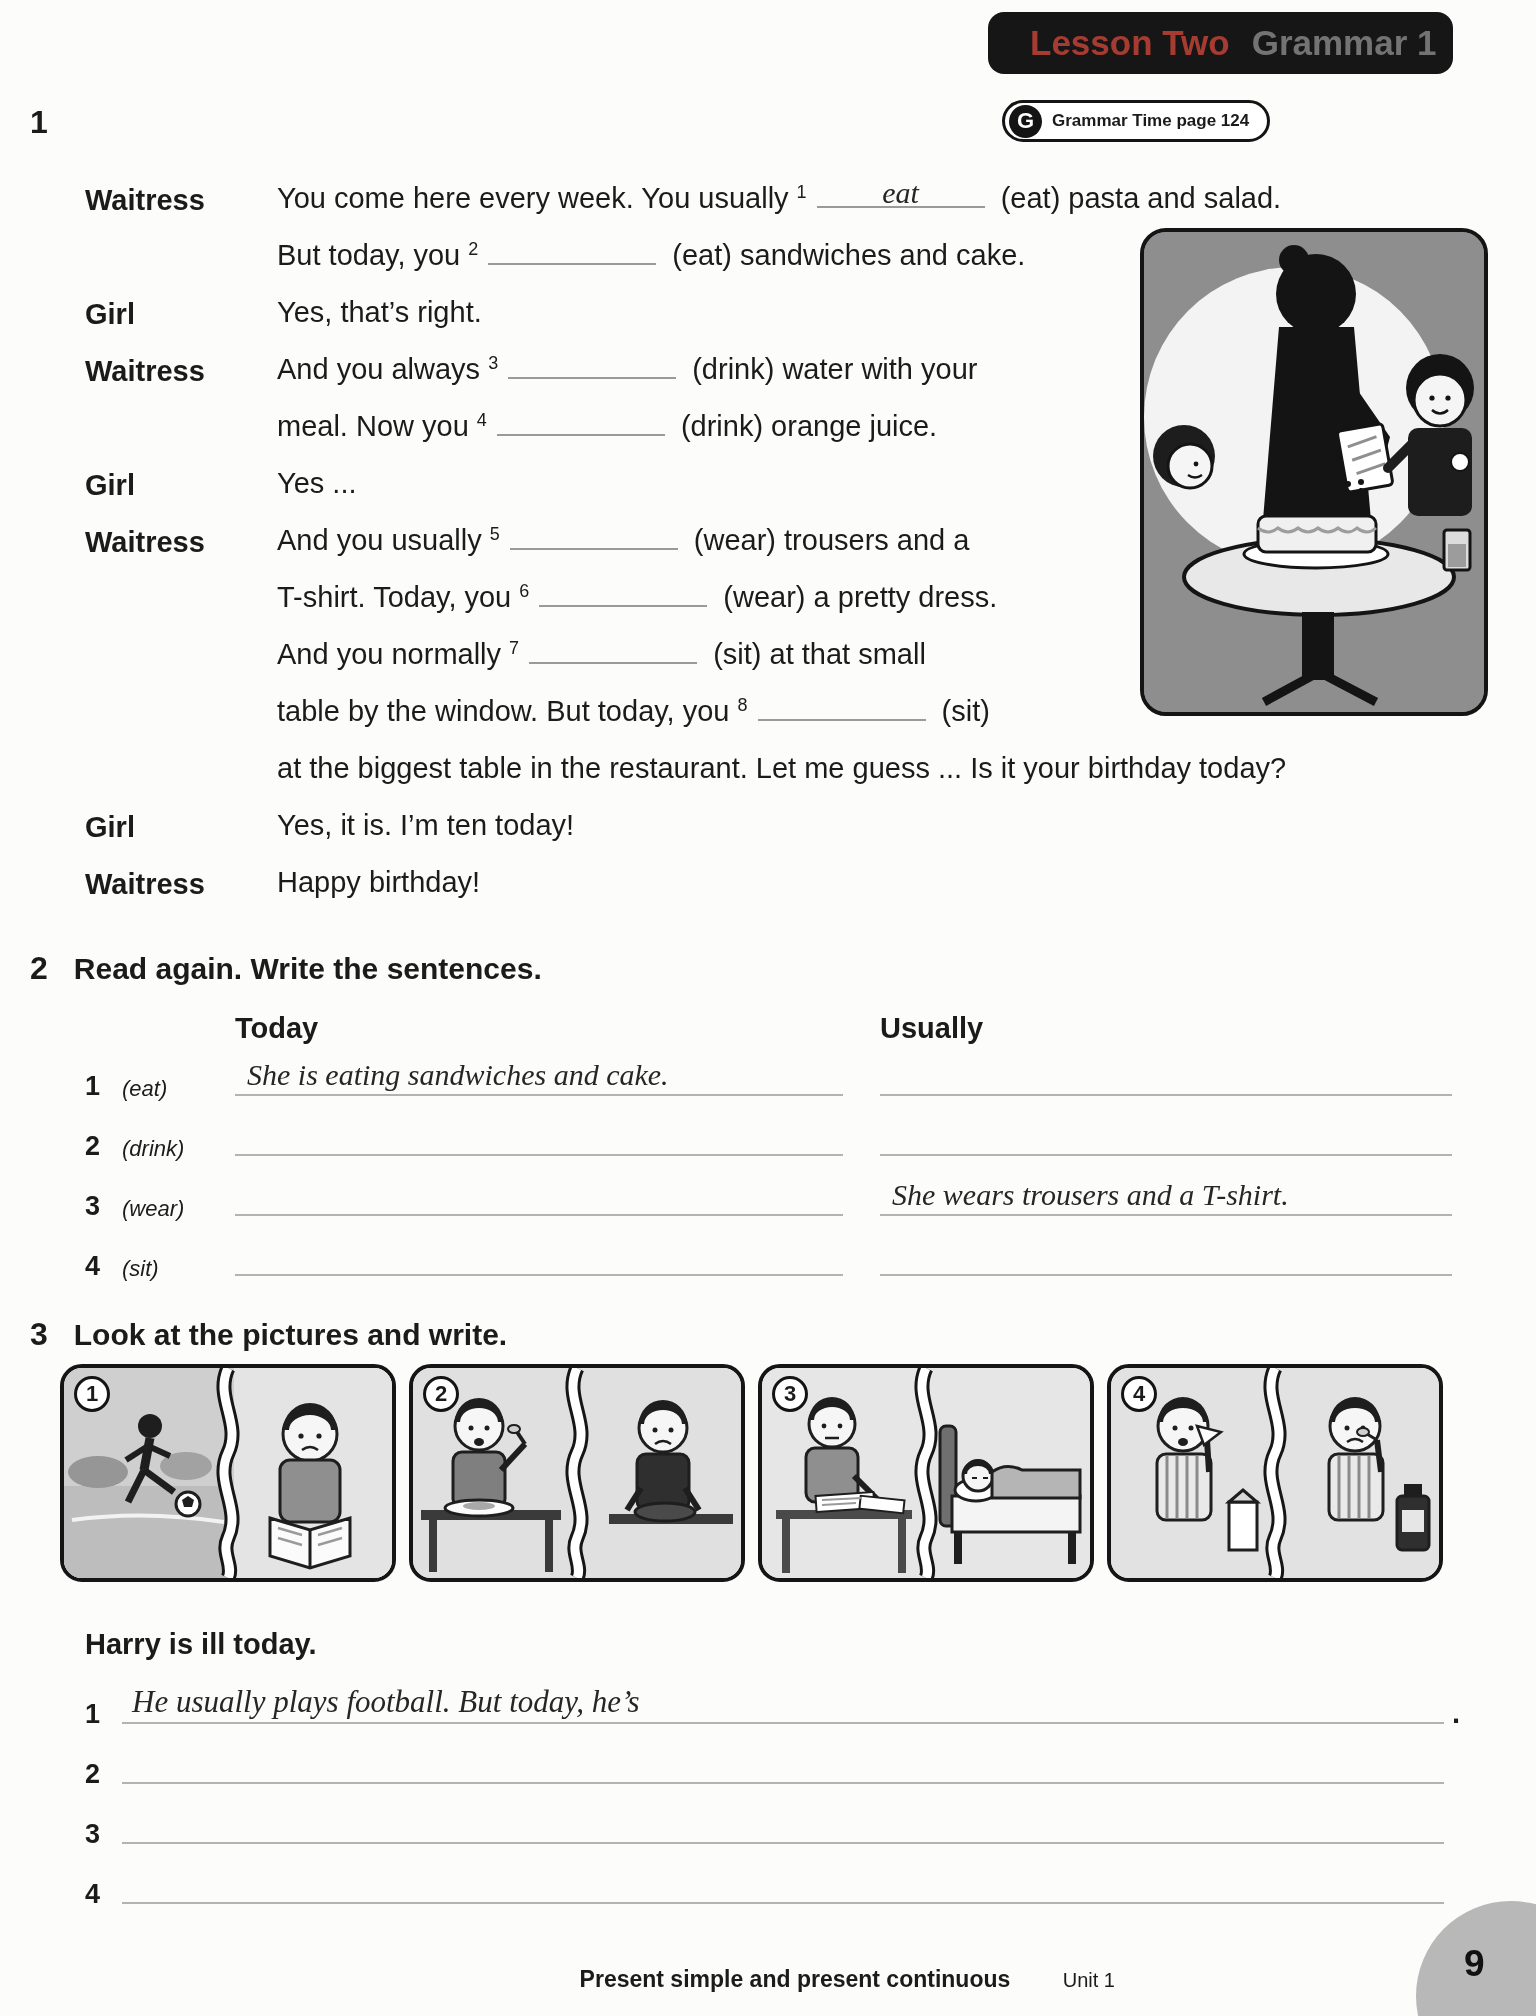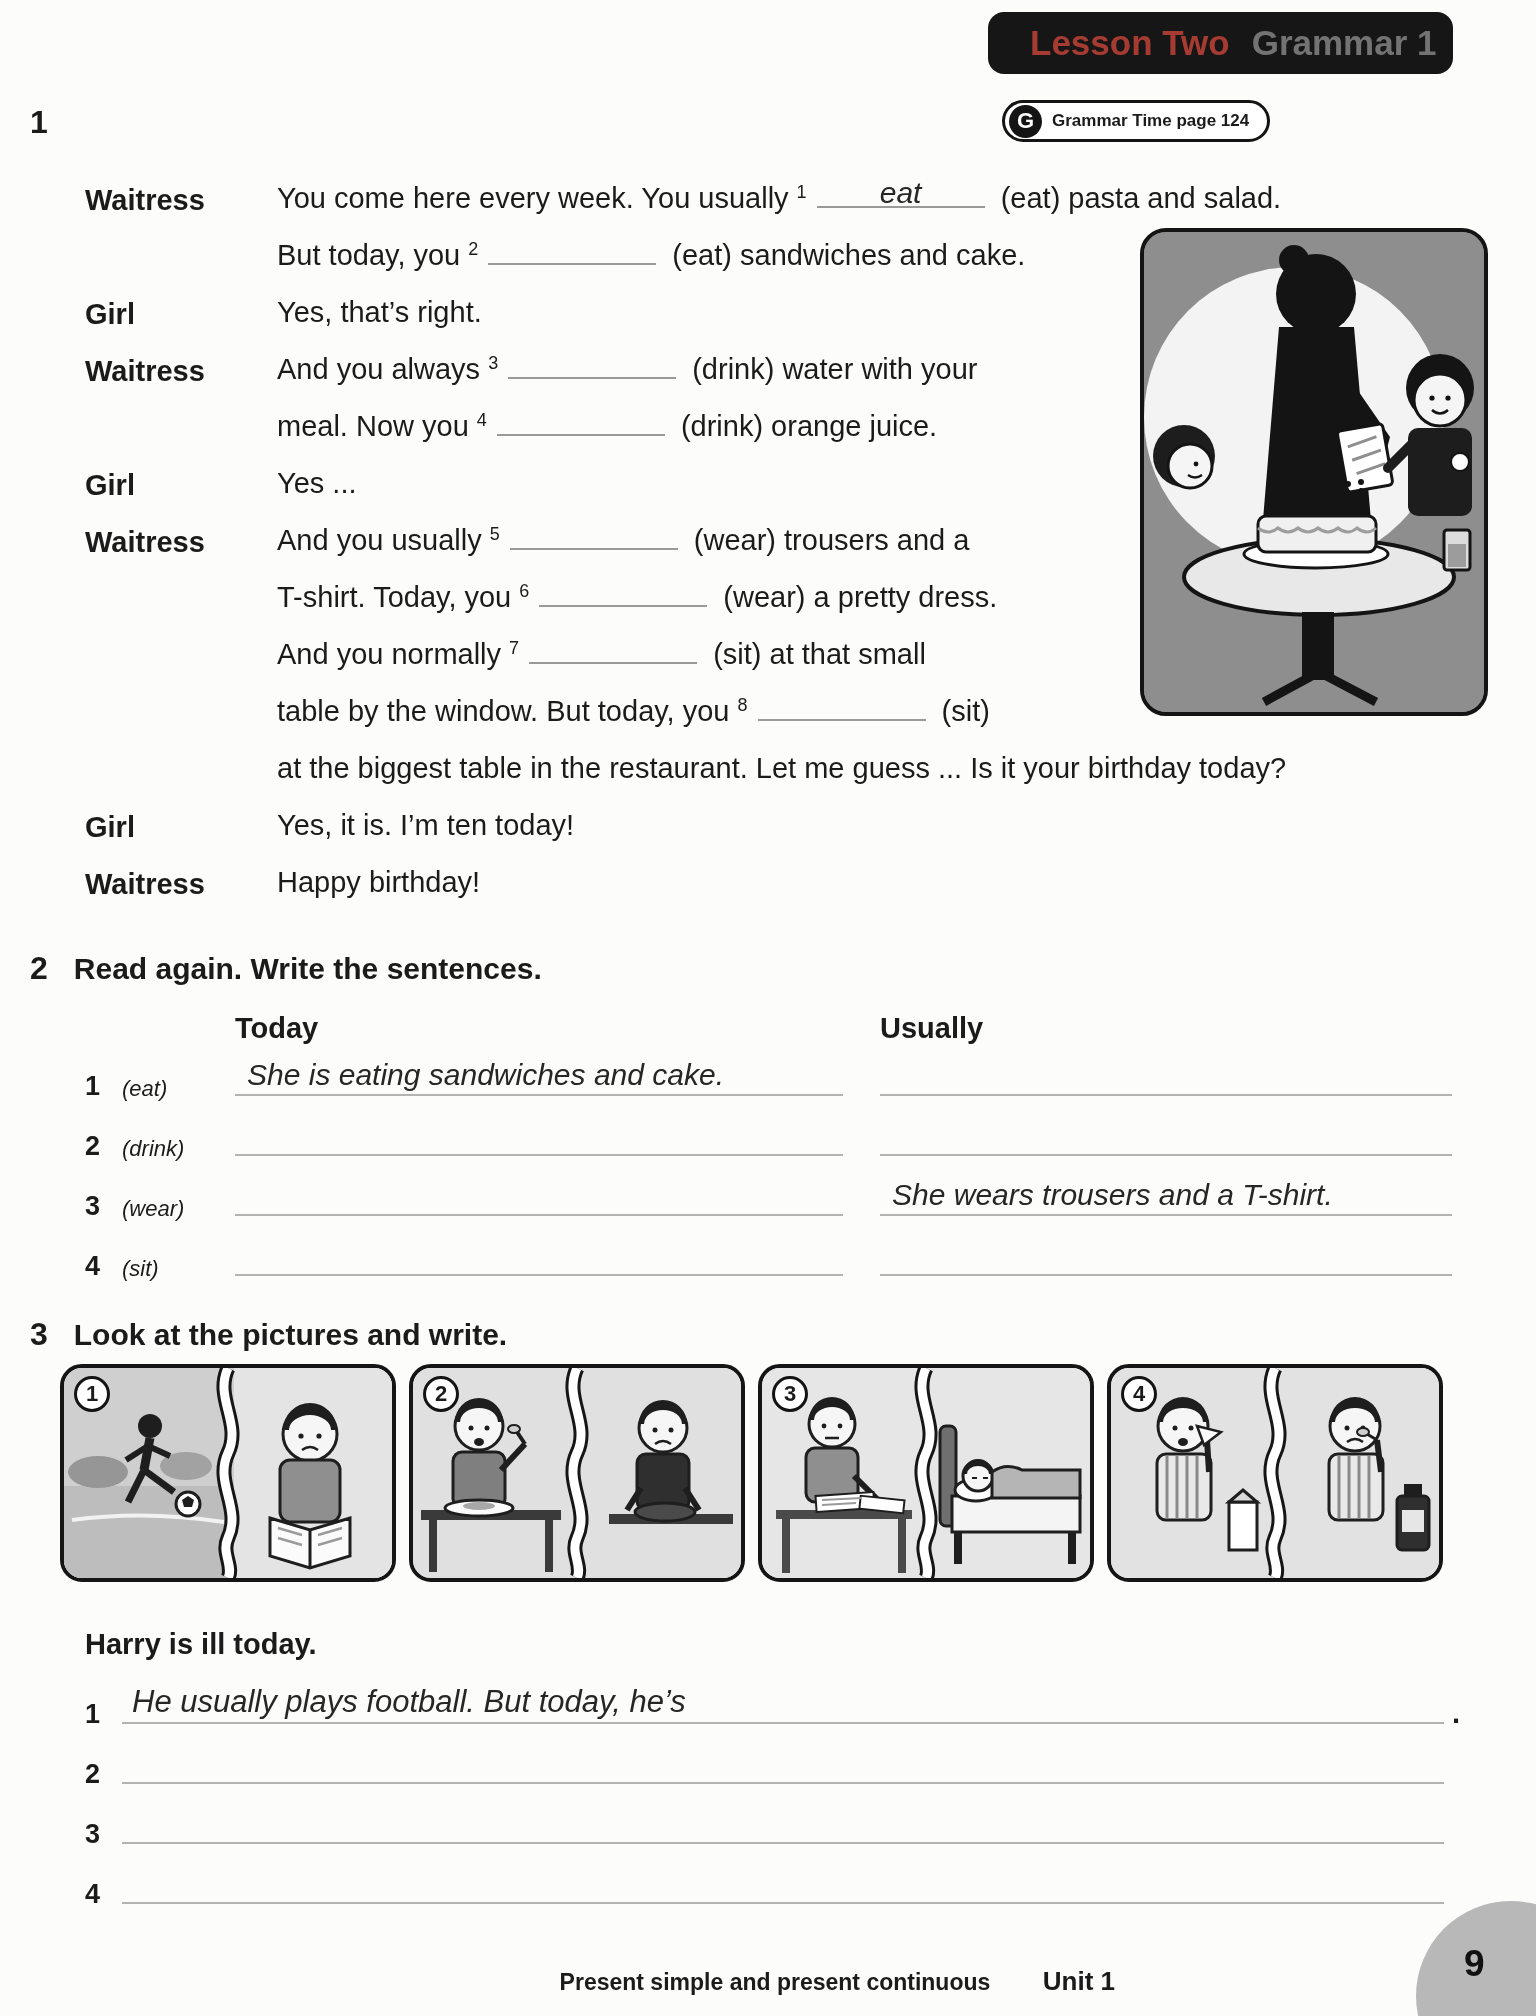--- a/index.html
+++ b/index.html
@@ -37,21 +37,21 @@
   
   .dialogue{position:absolute;left:30px;top:160px;width:1476px;}
   .dlg-row{position:relative;height:57px;display:flex;align-items:flex-end;}
   .speaker{flex:none;width:215px;padding-left:55px;box-sizing:border-box;font-weight:bold;font-size:29px;}
   .dtext{font-size:29px;white-space:nowrap;padding-bottom:2px;margin-left:32px;}
   .sup{font-size:18px;vertical-align:10px;margin:0 2px 0 8px;}
   .blank{
     display:inline-block;width:168px;height:0.85em;margin:0 8px;
     border-bottom:2px solid #9a9a9a;position:relative;vertical-align:baseline;
   }
-  .hand{font-family:Liberation Sans, sans-serif;font-style:italic;color:#262626;}
+  .hand{font-family:Liberation Serif, serif;font-style:italic;color:#262626;}
   .blank .answer{position:absolute;left:0;right:0;bottom:-4px;text-align:center;font-size:30px;}
   
   .illus{
     position:absolute;left:1140px;top:228px;width:348px;height:488px;
     border:4px solid #141414;border-radius:26px;overflow:hidden;background:#8e8e8e;box-sizing:border-box;
   }
   .illus svg{display:block;width:100%;height:100%;}
   
   .col-head{position:absolute;top:1012px;font-weight:bold;font-size:29px;}
   #col-today{left:235px;}
@@ -80,21 +80,21 @@
   
   .wlines{position:absolute;left:0;top:1678px;width:1536px;}
   .wline{position:relative;height:60px;}
   .w-num{position:absolute;left:85px;bottom:8px;font-weight:bold;font-size:27px;}
   .w-rule{position:absolute;left:122px;width:1322px;bottom:14px;height:0;border-bottom:2px solid var(--rule_gray,#b3b3b3);}
   .w-rule .answer{position:absolute;left:10px;bottom:2px;white-space:nowrap;font-size:31px;}
   .w-suffix{position:absolute;left:1452px;bottom:8px;font-weight:bold;font-size:29px;}
   
   .footer{position:absolute;top:1966px;left:0;width:1115px;text-align:right;white-space:nowrap;}
   .f-label{font-weight:bold;font-size:23px;}
-  .f-unit{font-weight:bold;font-size:26px;margin-left:48px;}
+  .f-unit{font-weight:normal;font-size:20px;margin-left:48px;}
   .page-circle{
     position:absolute;right:-70px;bottom:-75px;width:190px;height:190px;border-radius:50%;
     background:#b8b8b8;
   }
   .page-circle .pnum{position:absolute;left:48px;top:42px;font-weight:bold;font-size:37px;color:#111;}
 </style>
 </head>
 <body>
 
 <div class="banner">

